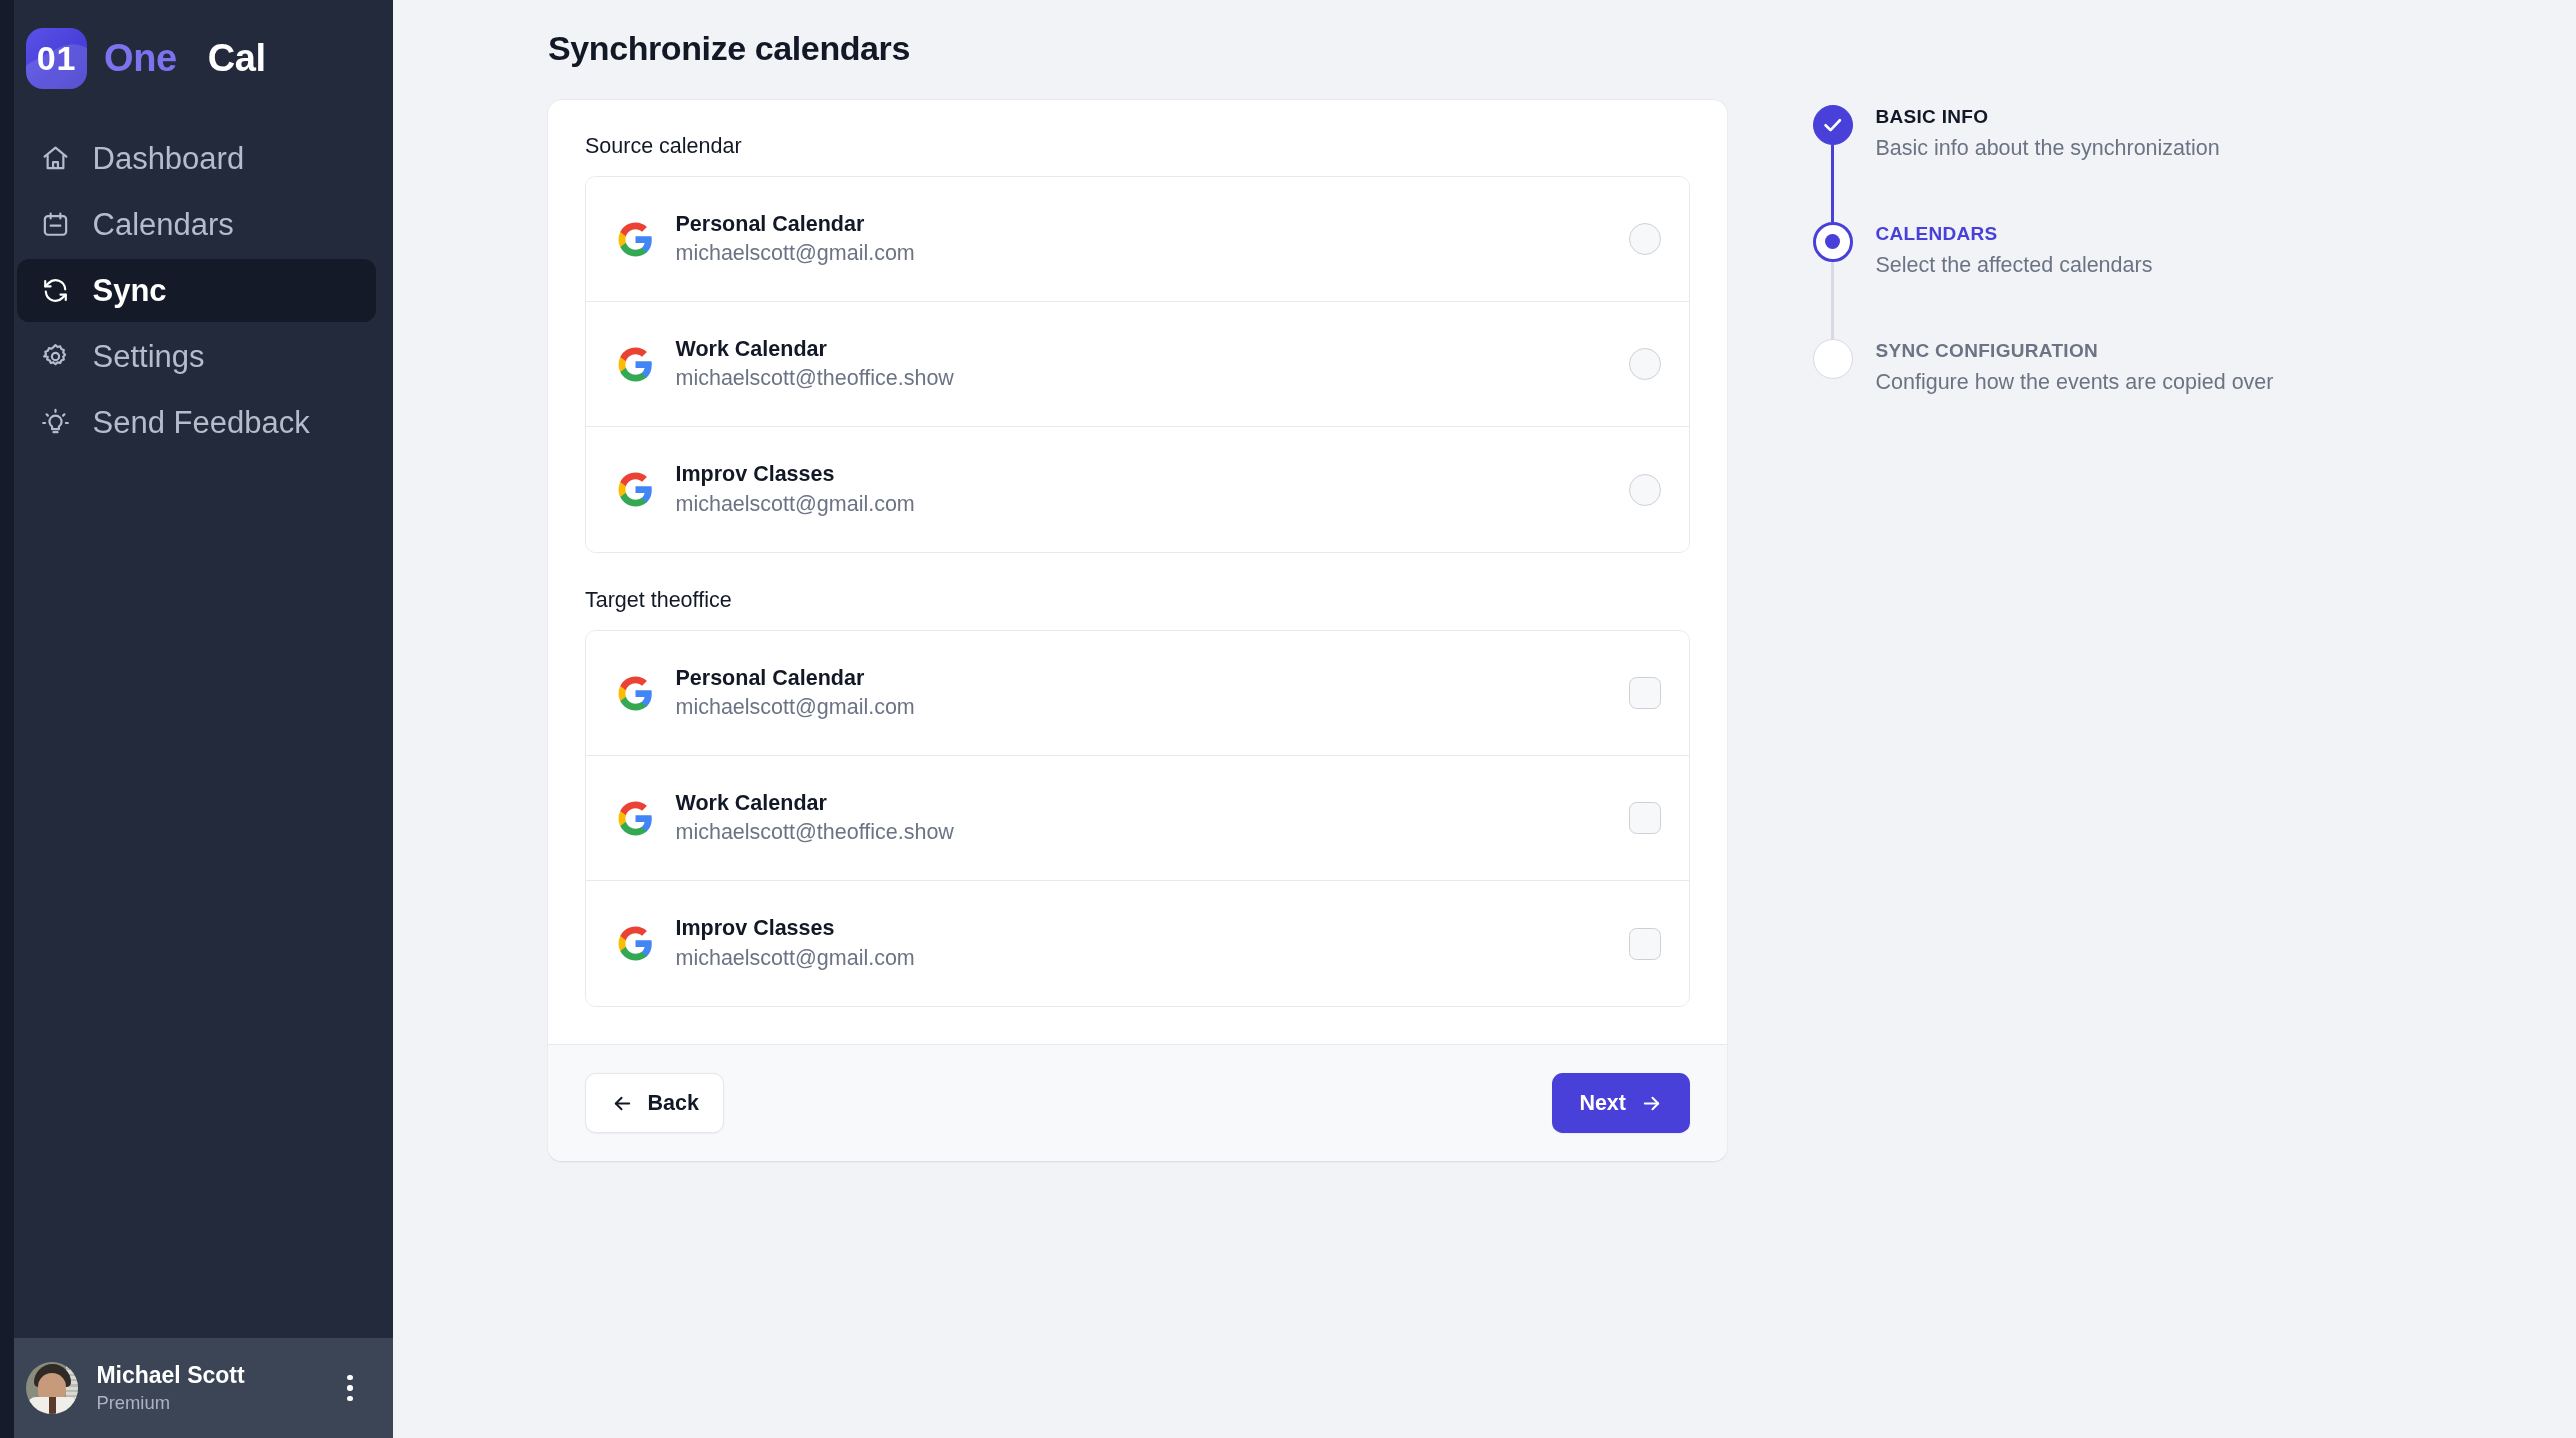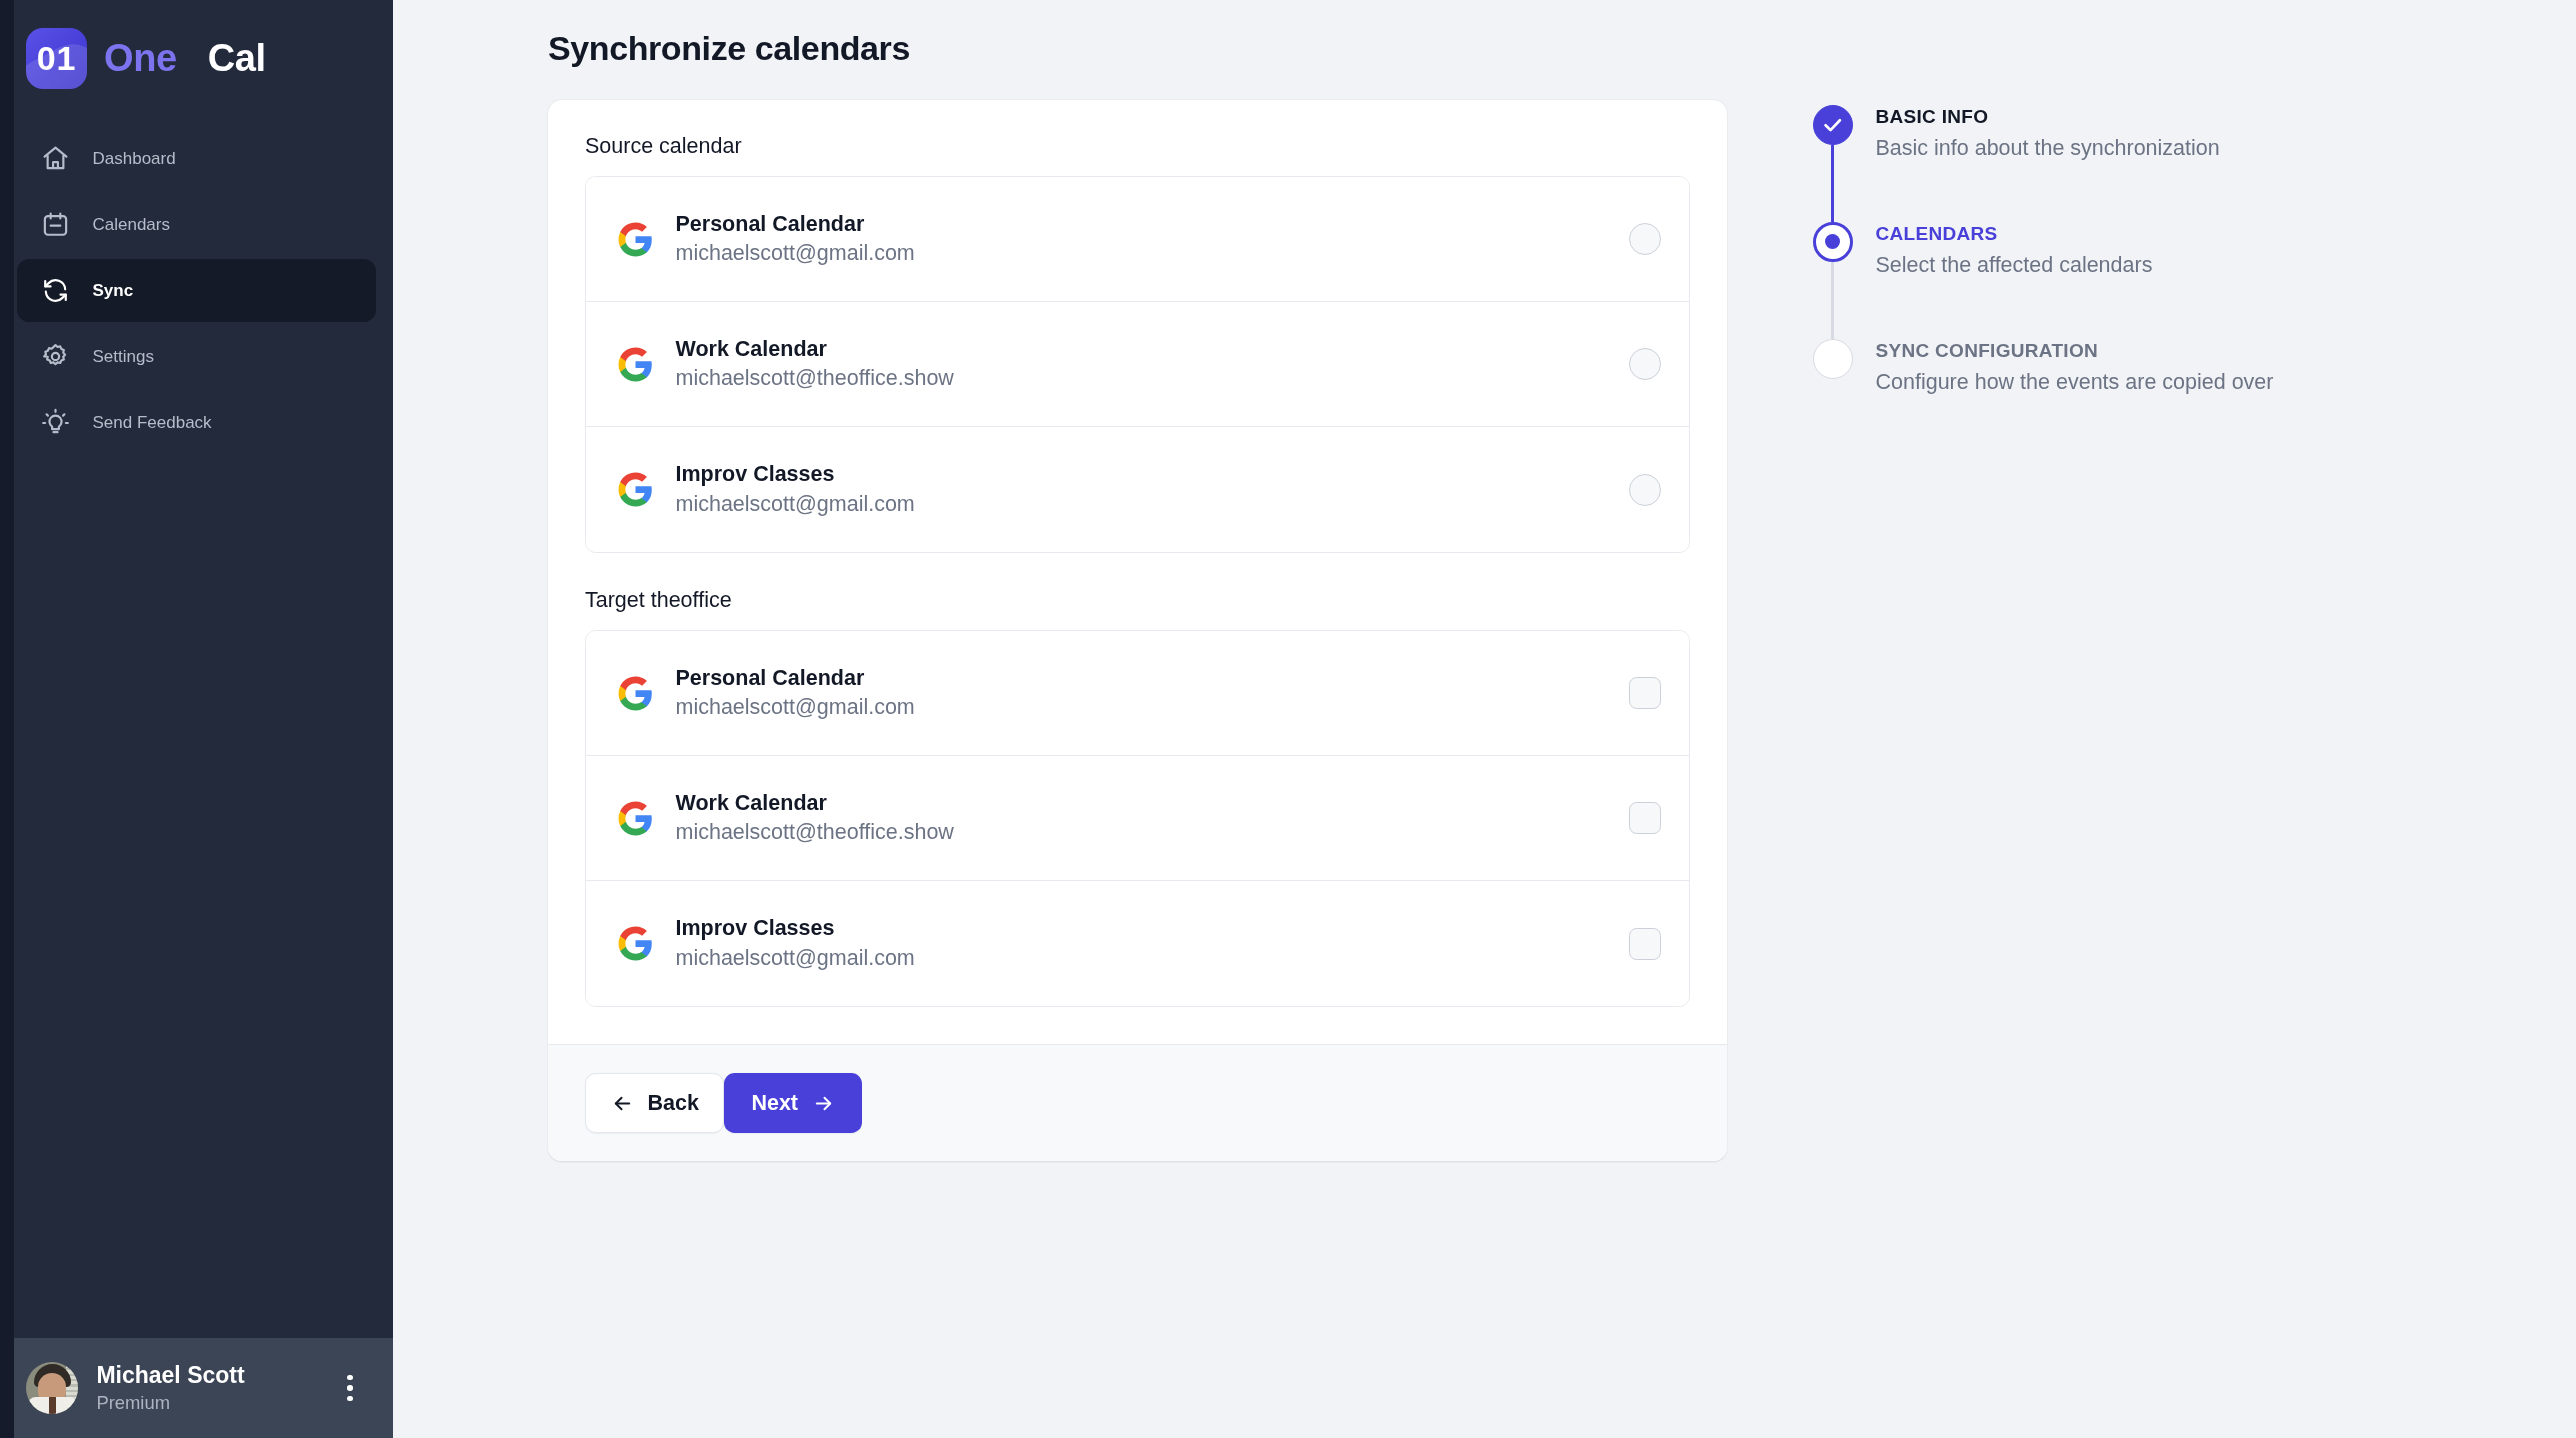--- a/index.html
+++ b/index.html
@@ -89,21 +89,21 @@
     gap: 3.1px;
   }
   .nav-item {
     display: flex;
     align-items: center;
     gap: 21.5px;
     height: 63px;
     padding: 0 23px;
     border-radius: 12.3px;
     color: #b5bcca;
-    font-size: 17px;
+    font-size: 31px;
     cursor: pointer;
   }
   .nav-item.active {
     background: #141a28;
     color: #ffffff;
     font-weight: bold;
   }
   .nav-icon {
     width: 31px; height: 31px;
     flex: 0 0 31px;
@@ -240,20 +240,21 @@
     background: #f7f8fa;
     cursor: pointer;
   }
 
   .card-footer {
     background: #f8f9fb;
     border-top: 0.8px solid #e7e9ee;
     height: 117px;
     display: flex;
     align-items: center;
+    justify-content: space-between;
     padding: 0 37px;
   }
   .btn {
     display: inline-flex;
     align-items: center;
     gap: 14px;
     font-size: 21.5px;
     border-radius: 10.7px;
     cursor: pointer;
     border: 0.8px solid transparent;

